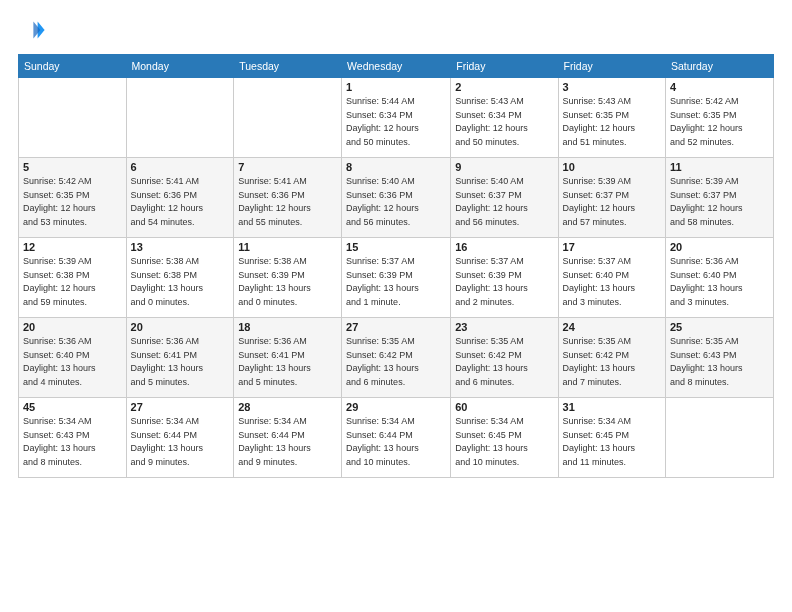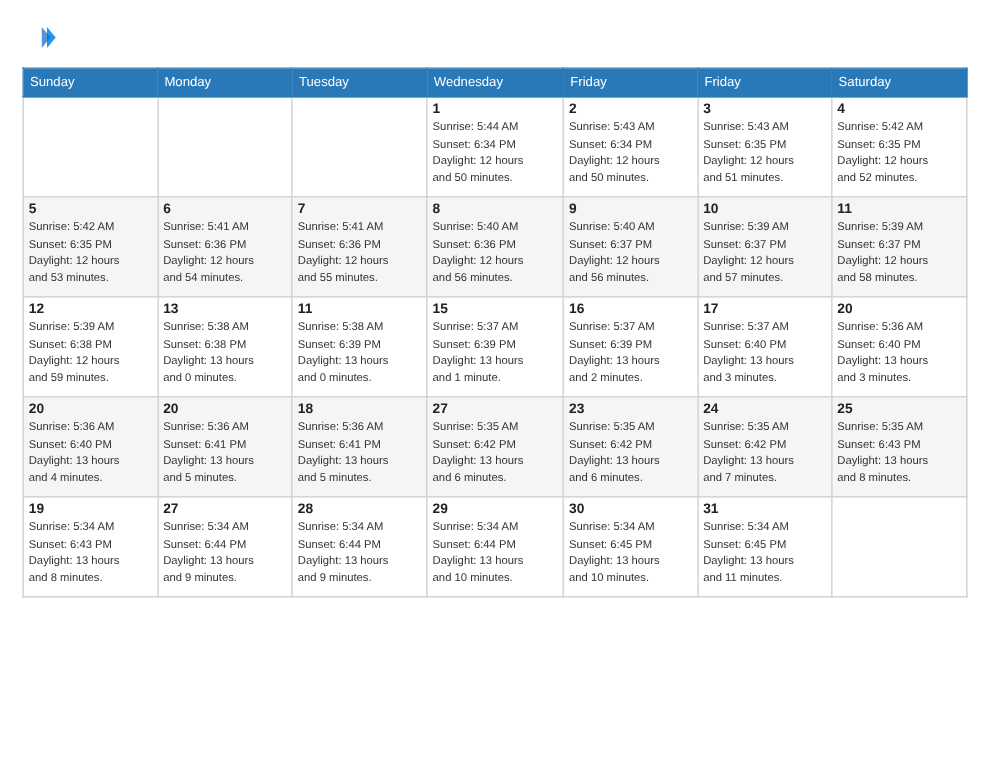--- a/index.html
+++ b/index.html
@@ -308,21 +308,21 @@
           <td>
             <span class="day-num">25</span>
             <div class="day-info" style="white-space: pre-line;">Sunrise: 5:35 AM
 Sunset: 6:43 PM
 Daylight: 13 hours
 and 8 minutes.</div>
           </td>
         </tr>
         <tr>
           <td>
-            <span class="day-num">19</span>
+            <span class="day-num">45</span>
             <div class="day-info" style="white-space: pre-line;">Sunrise: 5:34 AM
 Sunset: 6:43 PM
 Daylight: 13 hours
 and 8 minutes.</div>
           </td>
           <td>
             <span class="day-num">27</span>
             <div class="day-info" style="white-space: pre-line;">Sunrise: 5:34 AM
 Sunset: 6:44 PM
 Daylight: 13 hours
@@ -336,21 +336,21 @@
 and 9 minutes.</div>
           </td>
           <td>
             <span class="day-num">29</span>
             <div class="day-info" style="white-space: pre-line;">Sunrise: 5:34 AM
 Sunset: 6:44 PM
 Daylight: 13 hours
 and 10 minutes.</div>
           </td>
           <td>
-            <span class="day-num">30</span>
+            <span class="day-num">60</span>
             <div class="day-info" style="white-space: pre-line;">Sunrise: 5:34 AM
 Sunset: 6:45 PM
 Daylight: 13 hours
 and 10 minutes.</div>
           </td>
           <td>
             <span class="day-num">31</span>
             <div class="day-info" style="white-space: pre-line;">Sunrise: 5:34 AM
 Sunset: 6:45 PM
 Daylight: 13 hours

